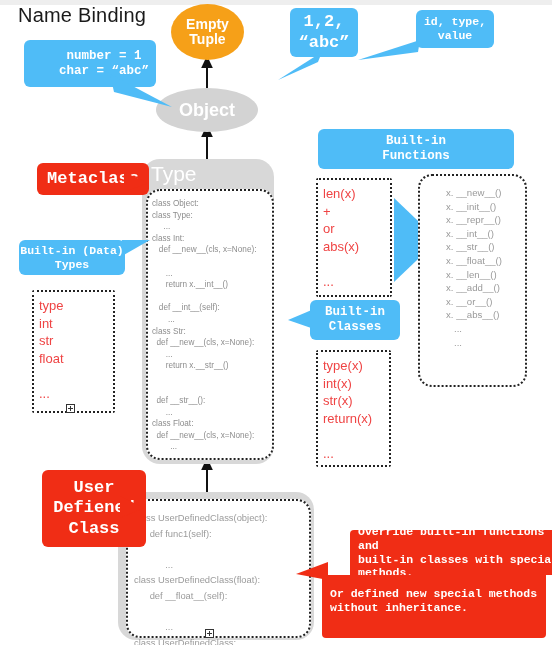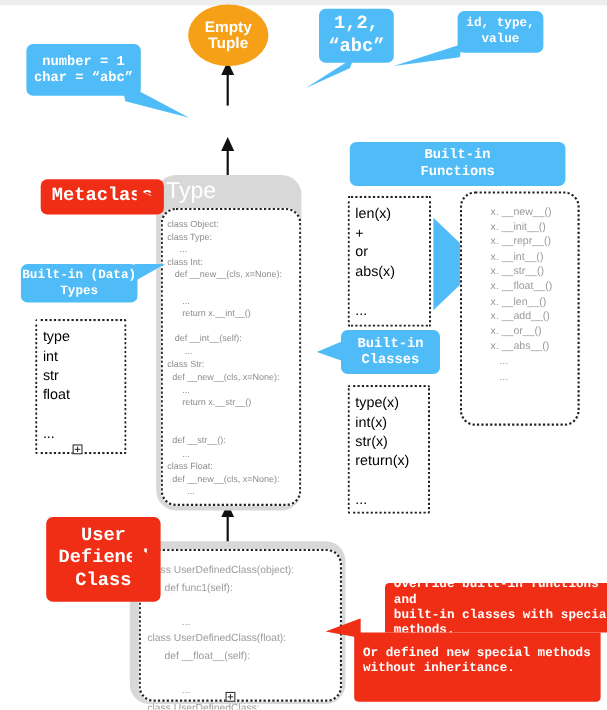--- a/index.html
+++ b/index.html
@@ -45,21 +45,21 @@
 
   .code{
     color:#8d8d8d;font-size:8.2px;line-height:11.6px;white-space:pre;
     padding:7px 0 0 4px;
   }
   .code2{
     color:#9b9b9b;font-size:9.4px;line-height:15.6px;white-space:pre;
     padding:9px 0 0 6px;
   }
   .listbox{
-    color:#000000;font-size:13px;line-height:17.5px;white-space:pre;
+    color:#ef4444;font-size:13px;line-height:17.5px;white-space:pre;
     padding:5px 0 0 5px;
   }
   .methodlist{
     color:#9a9a9a;font-size:9.6px;line-height:13.6px;white-space:pre;
     padding:10px 0 0 26px;
   }
 
   
   .plus-handle{
     position:absolute;width:9px;height:9px;background:#ffffff;
@@ -97,29 +97,33 @@
       </marker>
     </defs>
 
     <line x1="207" y1="96" x2="207" y2="62" stroke="#111" stroke-width="2" marker-end="url(#ahead)"></line>
 
     <line x1="207" y1="160" x2="207" y2="131" stroke="#111" stroke-width="2" marker-end="url(#ahead)"></line>
 
     <line x1="207" y1="505" x2="207" y2="464" stroke="#111" stroke-width="2" marker-end="url(#ahead)"></line>
   </svg>
 
+  <div class="abs title">Name Binding</div>
 
   <div class="abs ellipse ellipse-orange" style="left:171px;top:4px;width:73px;height:56px;font-size:14px;">
     <span style="white-space:pre-line">Empty
 Tuple</span>
   </div>
 
-
-  <div class="abs">
-    <div class="callout cal-blue" style="left:24px;top:40px;width:104px;height:47px;font-size:12.5px;white-space:pre-line;">number = 1
+  <div class="abs ellipse ellipse-gray" style="left:156px;top:88px;width:102px;height:44px;">
+    <span>Object</span>
+  </div>
+
+  <div class="abs">
+    <div class="callout cal-blue" style="left:24px;top:40px;width:104px;height:47px;font-size:12.5px;white-space:pre-line;padding-left:28px;">number = 1
 char = “abc”</div>
     <svg class="abs" style="left:110px;top:74px;width:64px;height:34px;" viewBox="0 0 64 34">
       <path d="M0,0 L62,33 L4,18 Z" fill="#4fbcf7"></path>
     </svg>
   </div>
 
   <div class="abs">
     <div class="callout cal-blue" style="left:290px;top:8px;width:68px;height:49px;font-size:17px;white-space:pre-line;">1,2,
 “abc”</div>
     <svg class="abs" style="left:278px;top:52px;width:44px;height:30px;" viewBox="0 0 44 30">

